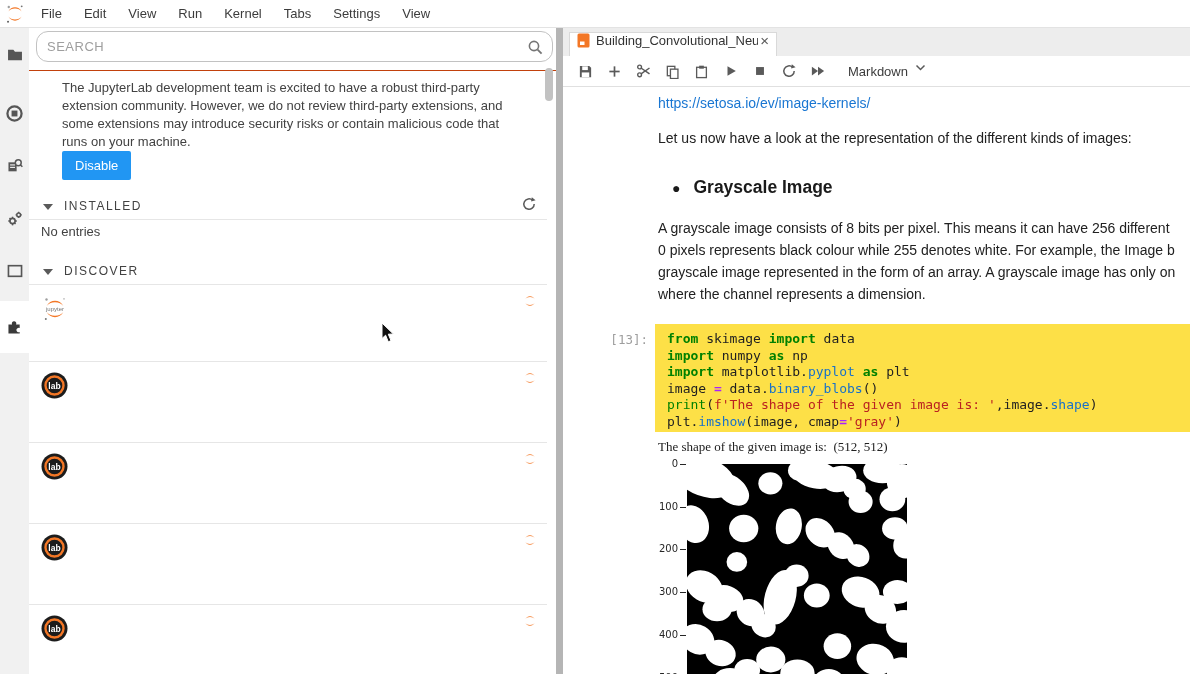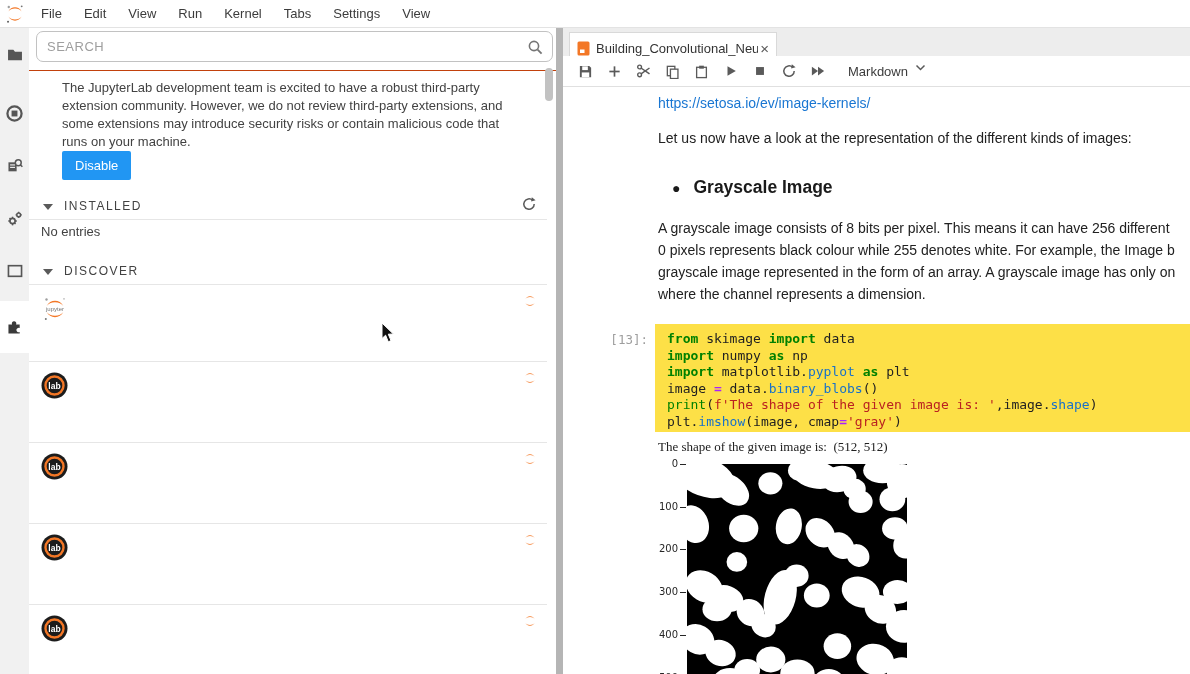--- a/index.html
+++ b/index.html
@@ -14,21 +14,21 @@
   .menu-item{padding:0 11px;font-size:13px;color:#3c3c3c;line-height:26px;cursor:default}
 
   
   .activity-bar{position:absolute;left:0;top:28px;width:29px;bottom:0;background:#f1f1f1;z-index:5}
   .act-icon{position:absolute;left:0;width:29px;height:46px;display:flex;align-items:center;justify-content:center}
   .act-icon.active{background:#fff}
 
   
   .side-panel{position:absolute;left:29px;top:28px;width:527px;bottom:0;background:#fff;z-index:4}
   .search-box{position:absolute;left:7px;top:3px;width:517px;height:31px;border:1px solid #c2c2c2;
-              border-radius:7px;box-sizing:border-box;background:#fff}
+              border-radius:12px;box-sizing:border-box;background:#fff}
   .search-box input{width:100%;height:100%;border:none;outline:none;box-sizing:border-box;
                     padding:0 32px 0 10px;font-size:13px;font-family:"Liberation Sans",sans-serif;color:#333;
                     letter-spacing:.5px;background:transparent}
   .search-box input::placeholder{color:#9e9e9e}
   .search-ic{position:absolute;right:8px;top:7px}
   .panel-scroll{position:absolute;left:0;top:42px;right:0;bottom:0;border-top:1px solid #c2410c;overflow:hidden}
   .warning{position:absolute;left:33px;top:8px;width:466px;font-size:13px;line-height:18px;color:#424242}
   .btn-disable{position:absolute;left:33px;top:80px;height:29px;padding:0 13px;background:#2196f3;color:#fff;
                font-size:13px;font-family:"Liberation Sans",sans-serif;border:none;border-radius:2px;cursor:pointer}
   .sec-header{position:absolute;left:0;right:10px;height:22px}
@@ -47,21 +47,21 @@
   .ext-mini{position:absolute;left:493px;top:8px}
   .scroll-thumb{position:absolute;left:516px;top:40px;width:8px;height:33px;border-radius:4px;background:#c2c2c2}
 
   
   .divider{position:absolute;left:556px;top:28px;width:7px;bottom:0;background:#b5b5b5;z-index:5;cursor:col-resize}
 
   
   .main{position:absolute;left:563px;top:28px;right:0;bottom:0;background:#fff}
   .tabstrip{position:absolute;left:0;top:0;right:0;height:28px;background:#ededed;border-bottom:1px solid #d9d9d9}
   .tab{position:absolute;left:6px;top:4px;width:208px;height:24px;background:#fff;border:1px solid #d9d9d9;
-       border-bottom:none;display:flex;align-items:flex-end;padding:0 7px;box-sizing:border-box}
+       border-bottom:none;display:flex;align-items:flex-start;padding:0 7px;box-sizing:border-box}
   .tab-title{font-size:13px;color:#333;flex:1;white-space:nowrap;overflow:hidden;margin-left:6px}
   .tab-close{color:#5a5a5a;font-size:15px;line-height:15px;margin-left:2px;cursor:pointer}
   .toolbar{position:absolute;left:0;top:28px;right:0;height:30px;background:#fff;border-bottom:1px solid #e0e0e0;
            display:flex;align-items:center;padding-left:8px}
   .tbtn{width:29px;height:100%;display:flex;align-items:center;justify-content:center;cursor:pointer}
   .celltype{margin-left:16px;font-size:13px;color:#3c3c3c;display:flex;align-items:flex-start;gap:7px;cursor:pointer}
 
   .content{position:absolute;left:0;top:59px;right:0;bottom:0;background:#fff;overflow:hidden}
   .md-link{position:absolute;left:95px;top:8px;font-size:14px;color:#1976d2;text-decoration:none}
   .md-intro{position:absolute;left:95px;top:43px;font-size:14px;color:#212121}

